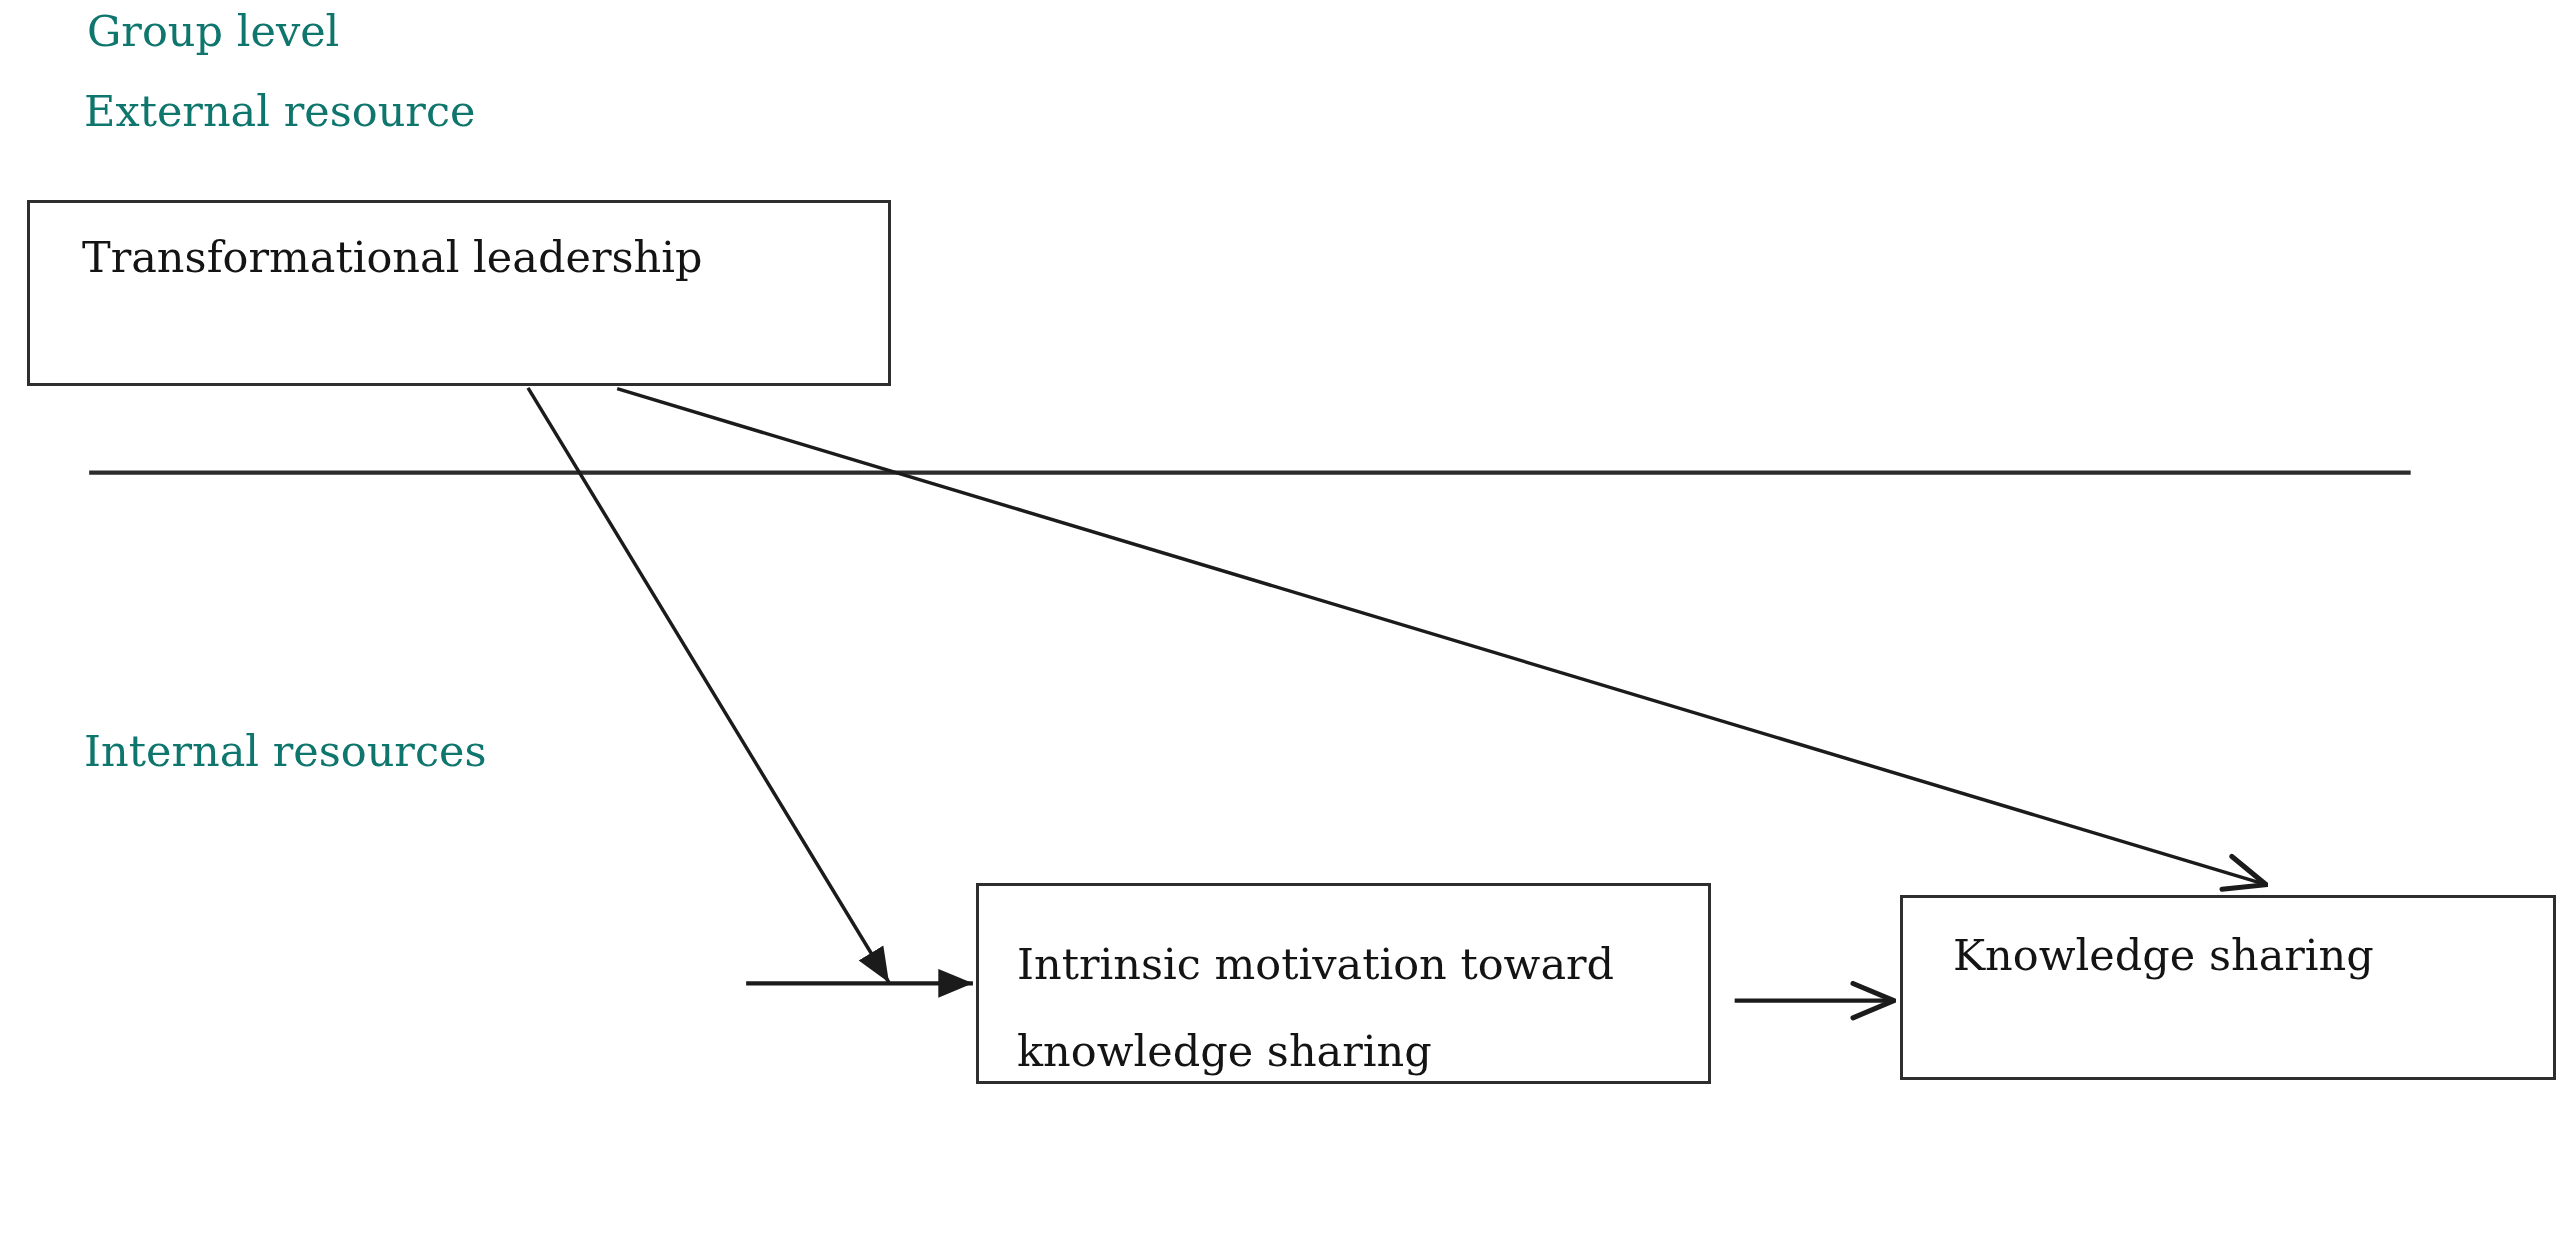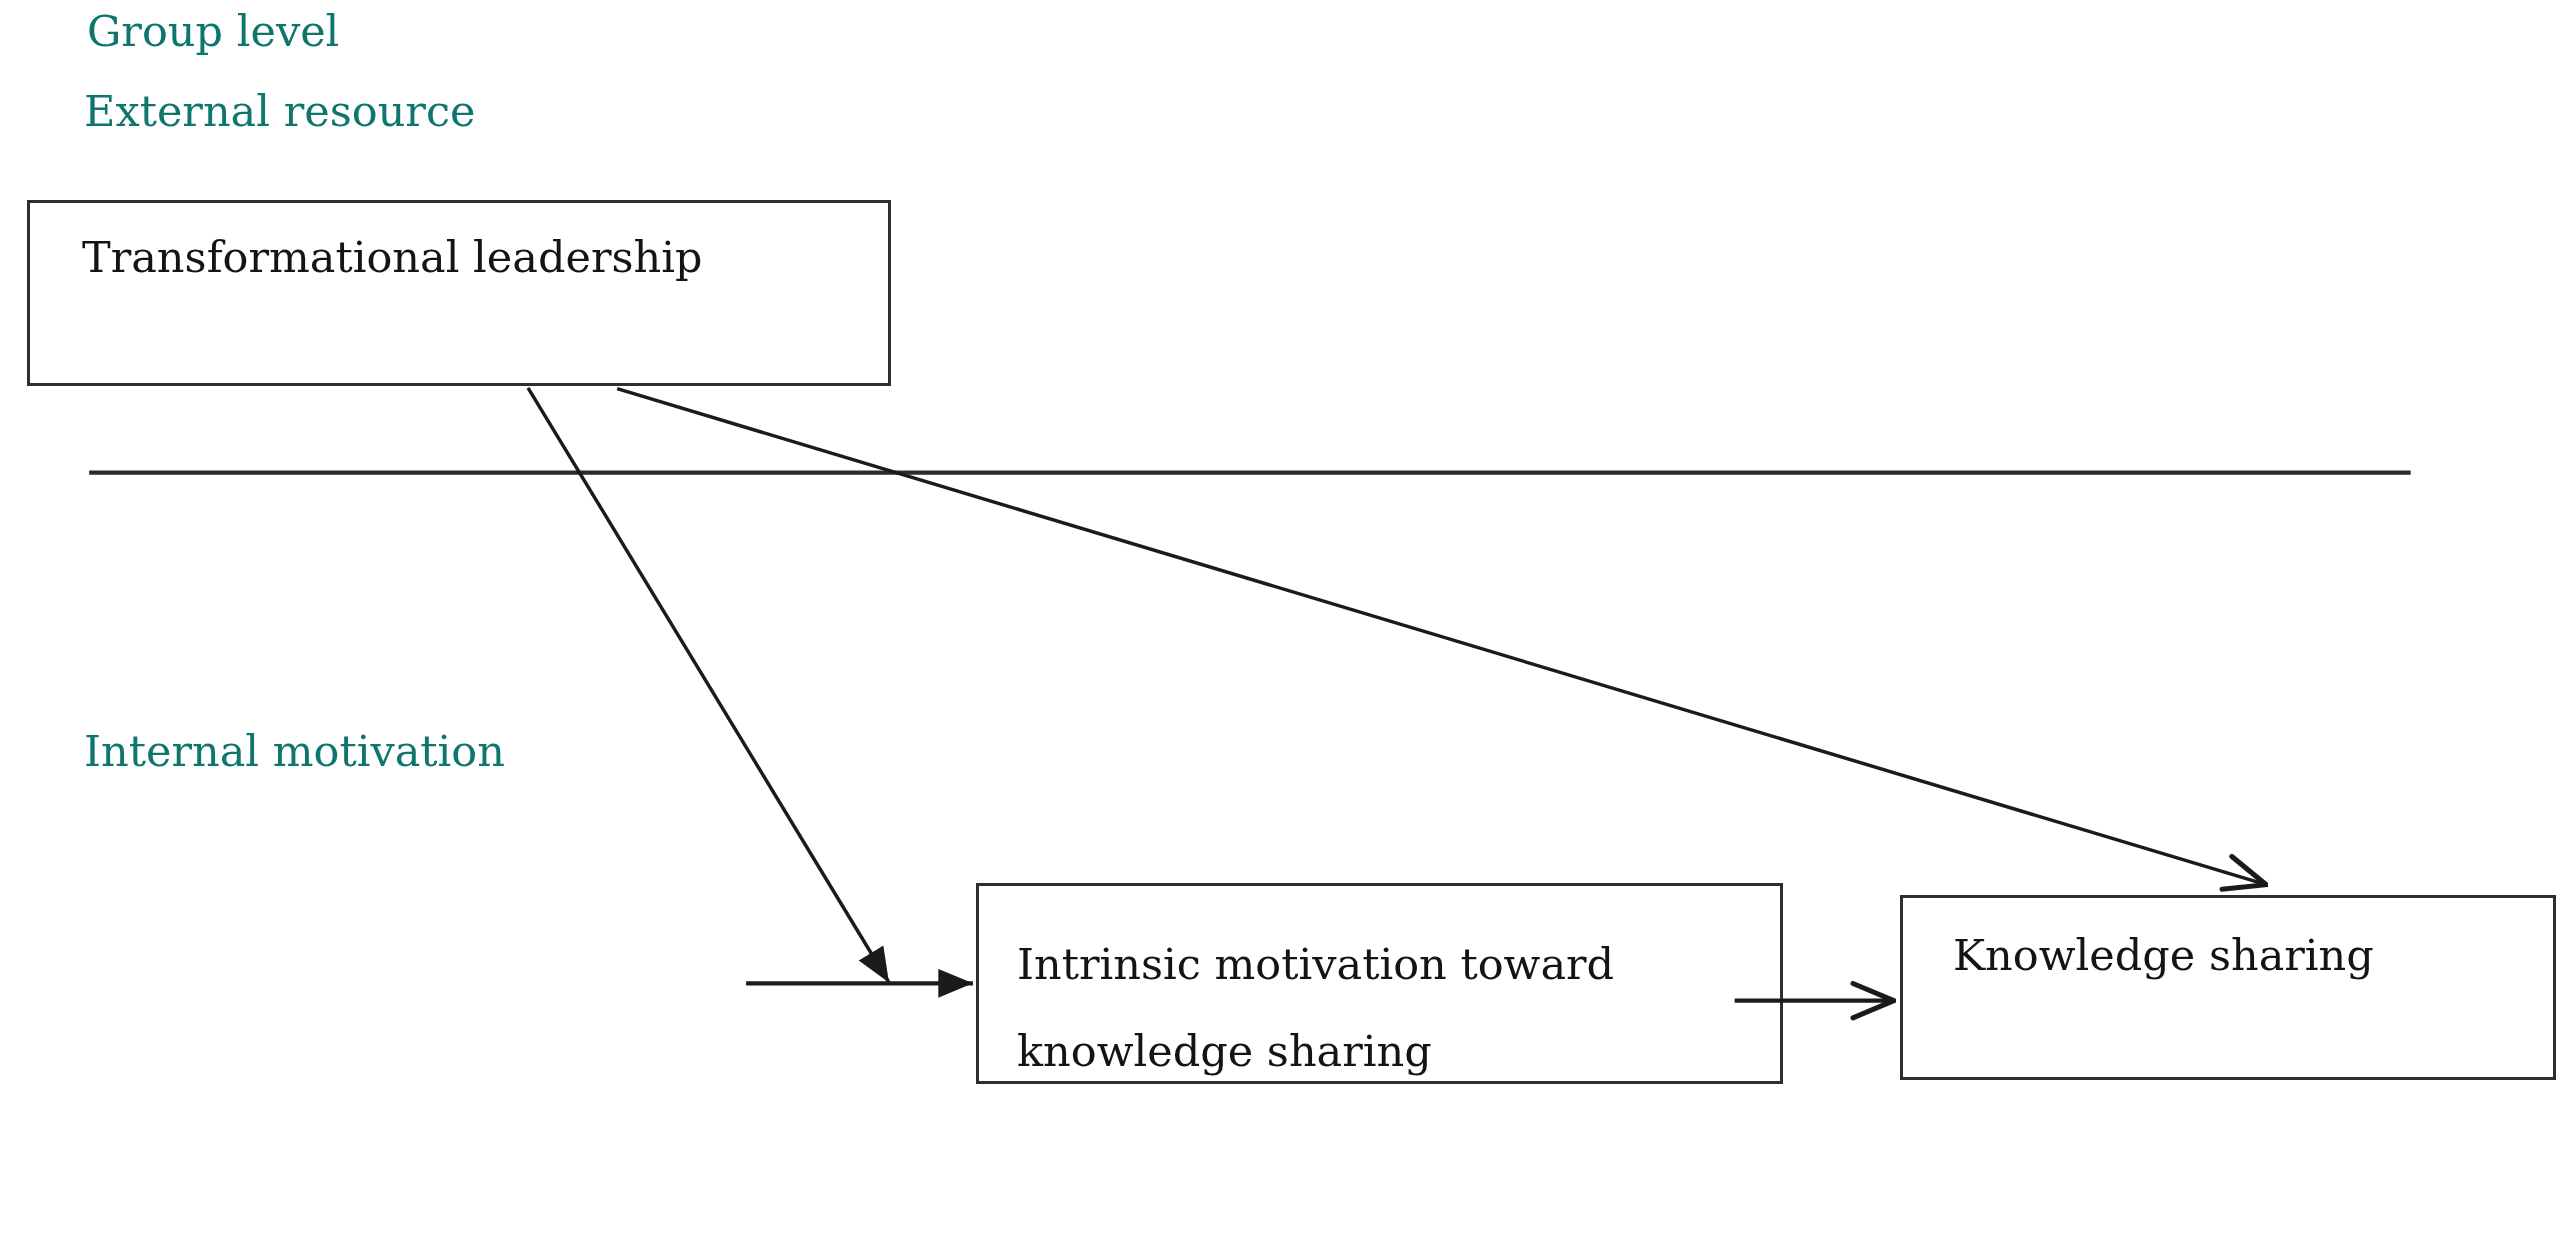--- a/index.html
+++ b/index.html
@@ -36,42 +36,42 @@
   .node-box .box-label {
     display: block;
   }
   #lbl-group        { left: 87px; top: 5.2px;   }
   #lbl-external     { left: 84px; top: 85px;  }
   #lbl-internal     { left: 84px;  top: 725px; }
   #lbl-individual   { left: 71px;  top: 1179px; font-size: 45px; }
 
   #box-tl           { left: 27px;   top: 200px;  width: 864px; height: 186px; padding: 28px 0 16px 52px; }
   #box-we           { left: 24px;   top: 895px; width: 722px; height: 197px; padding: 36px 0 0 45px; }
-  #box-im           { left: 976px; top: 883px; width: 807px; height: 201px; padding: 35px 0 0 38px; line-height: 87px; }
+  #box-im           { left: 976px; top: 883px; width: 735px; height: 201px; padding: 35px 0 0 38px; line-height: 87px; }
   #box-ks           { left: 1900px; top: 895px; width: 656px; height: 185px; padding: 31px 0 0 50px; }
 
   .wires {
     position: absolute;
     left: 0;
     top: 0;
     width: 2576px;
     height: 1250px;
     pointer-events: none;
   }
 </style>
 </head>
 <body>
 
 <div class="stage">
 
   <div class="level-label" id="lbl-group">Group level</div>
 
   <div class="level-label" id="lbl-external">External resource</div>
 
-  <div class="level-label" id="lbl-internal">Internal motivation</div>
+  <div class="level-label" id="lbl-internal">Internal resources</div>
 
 
   <div class="node-box" id="box-tl">
     <span class="box-label">Transformational leadership</span>
   </div>
 
 
   <div class="node-box" id="box-im">
     <span class="box-label">Intrinsic motivation toward</span>
     <span class="box-label">knowledge sharing</span>

